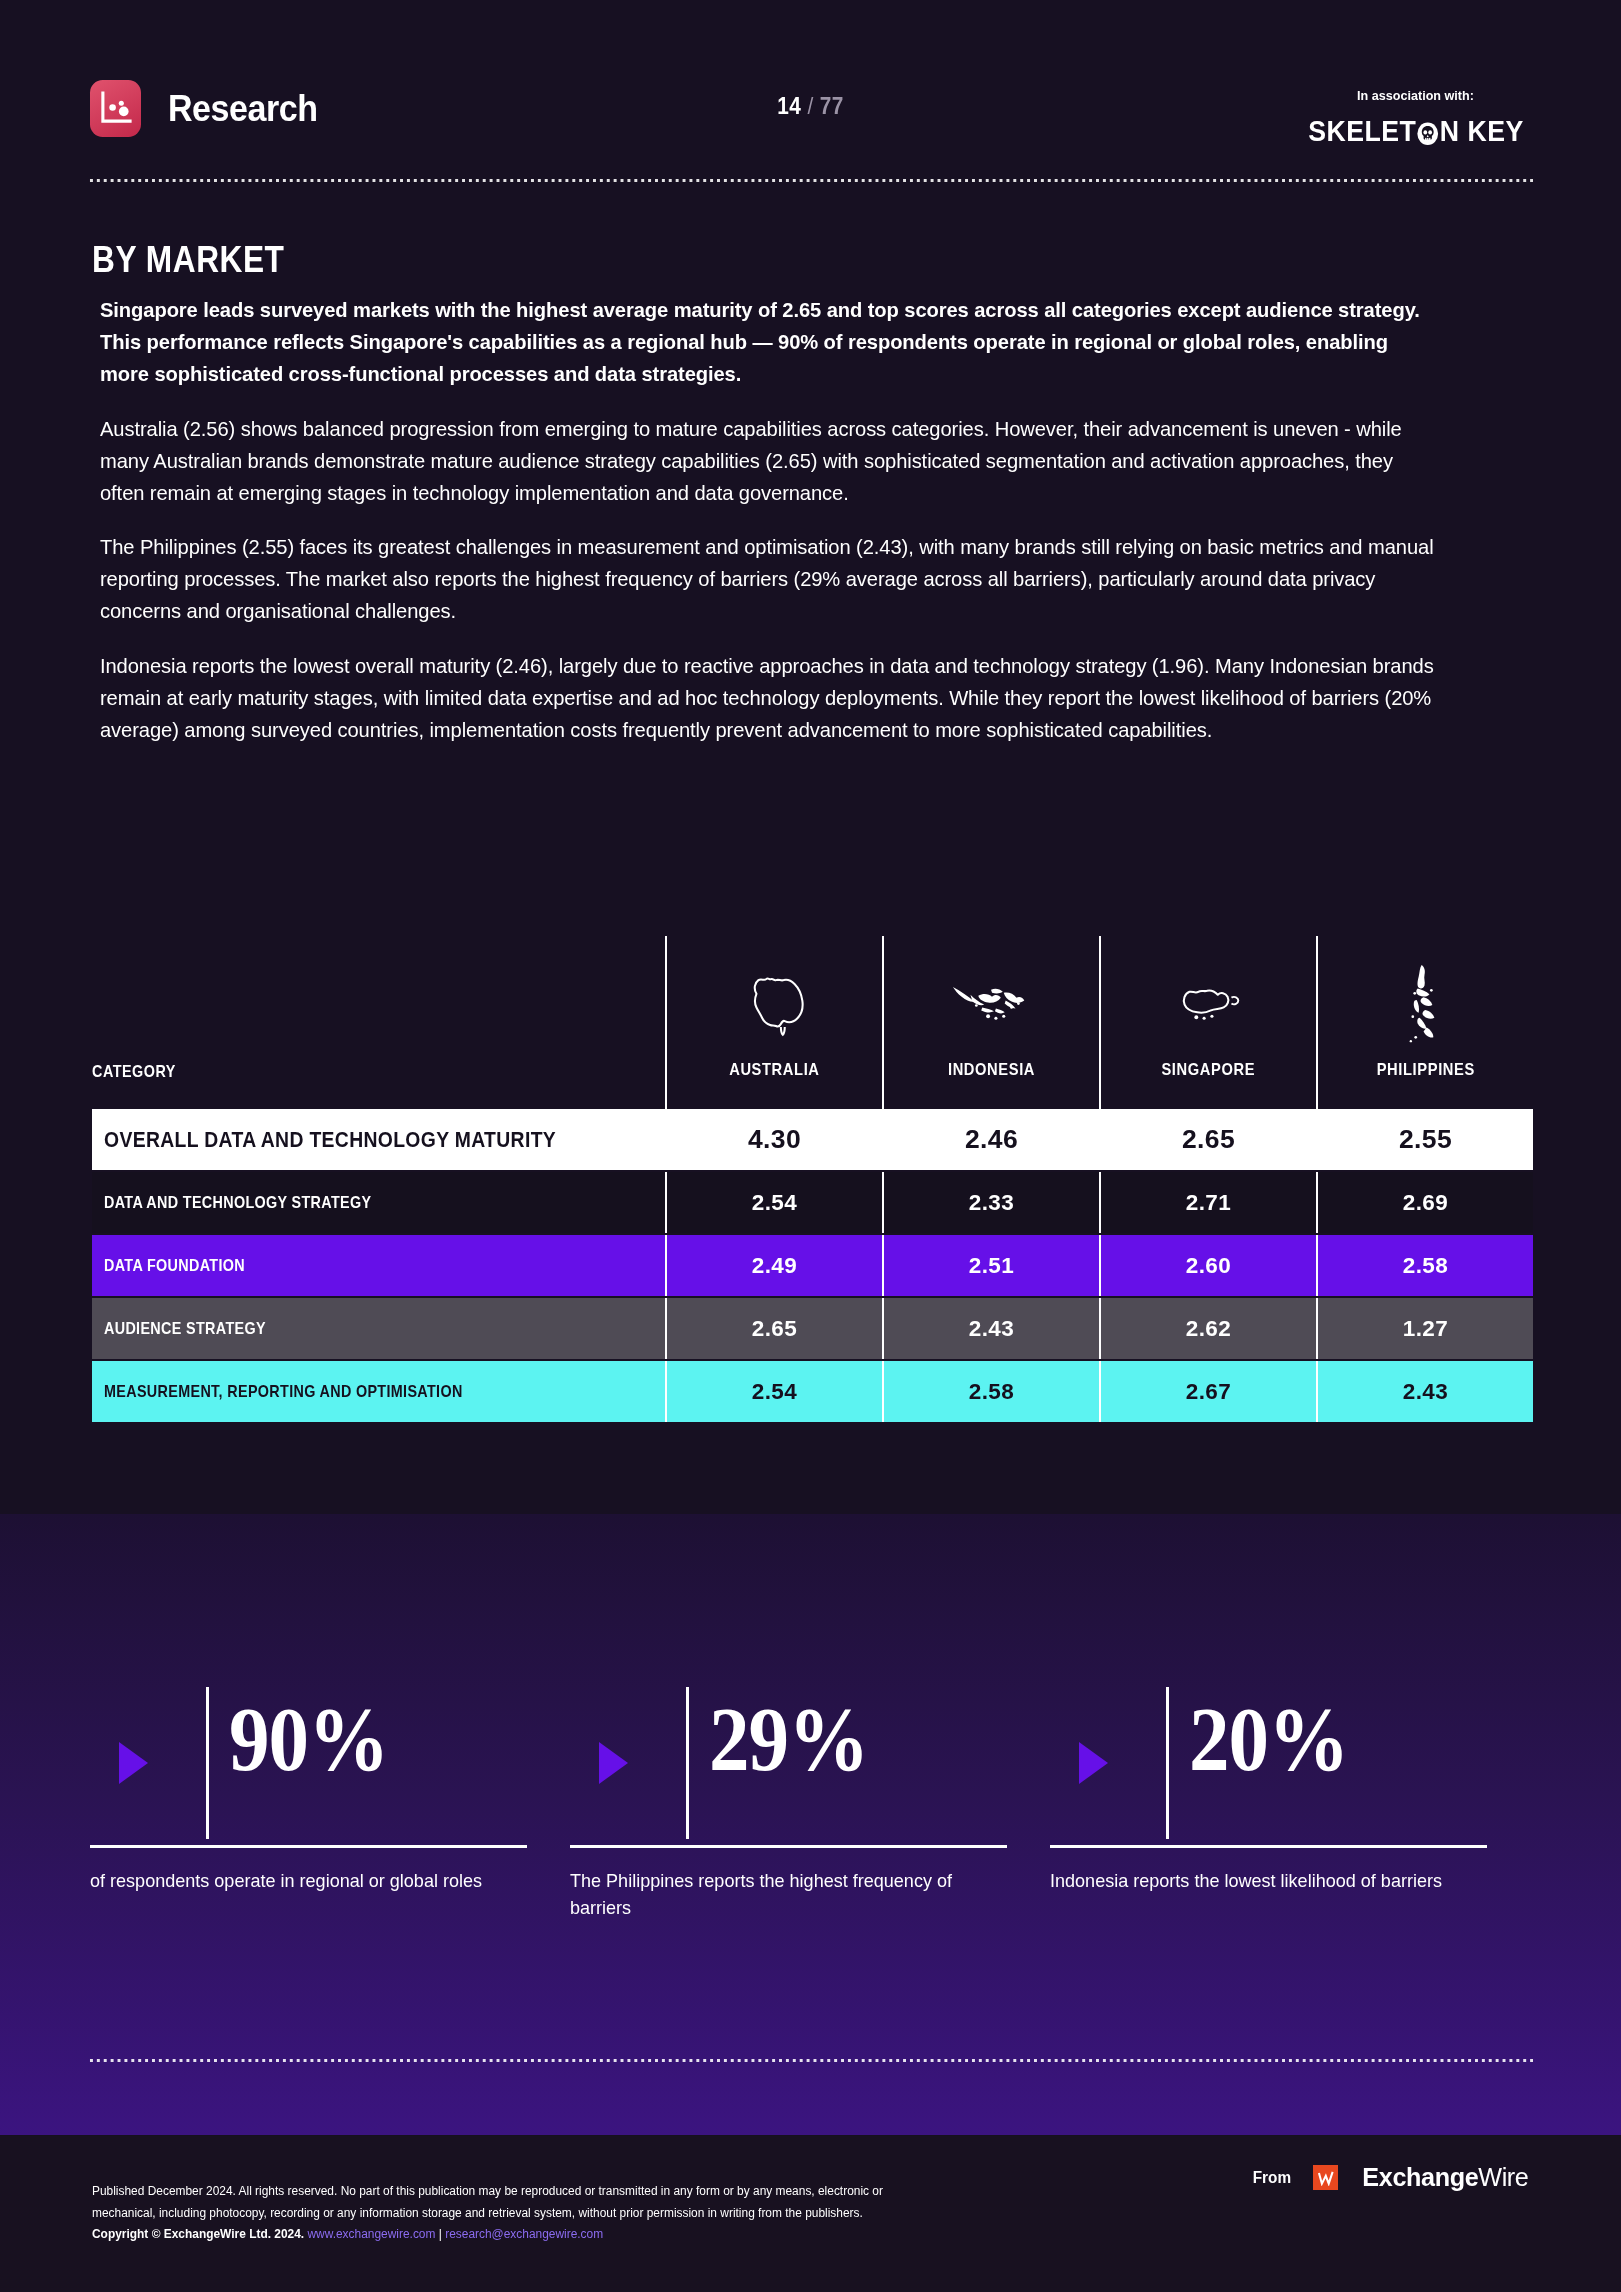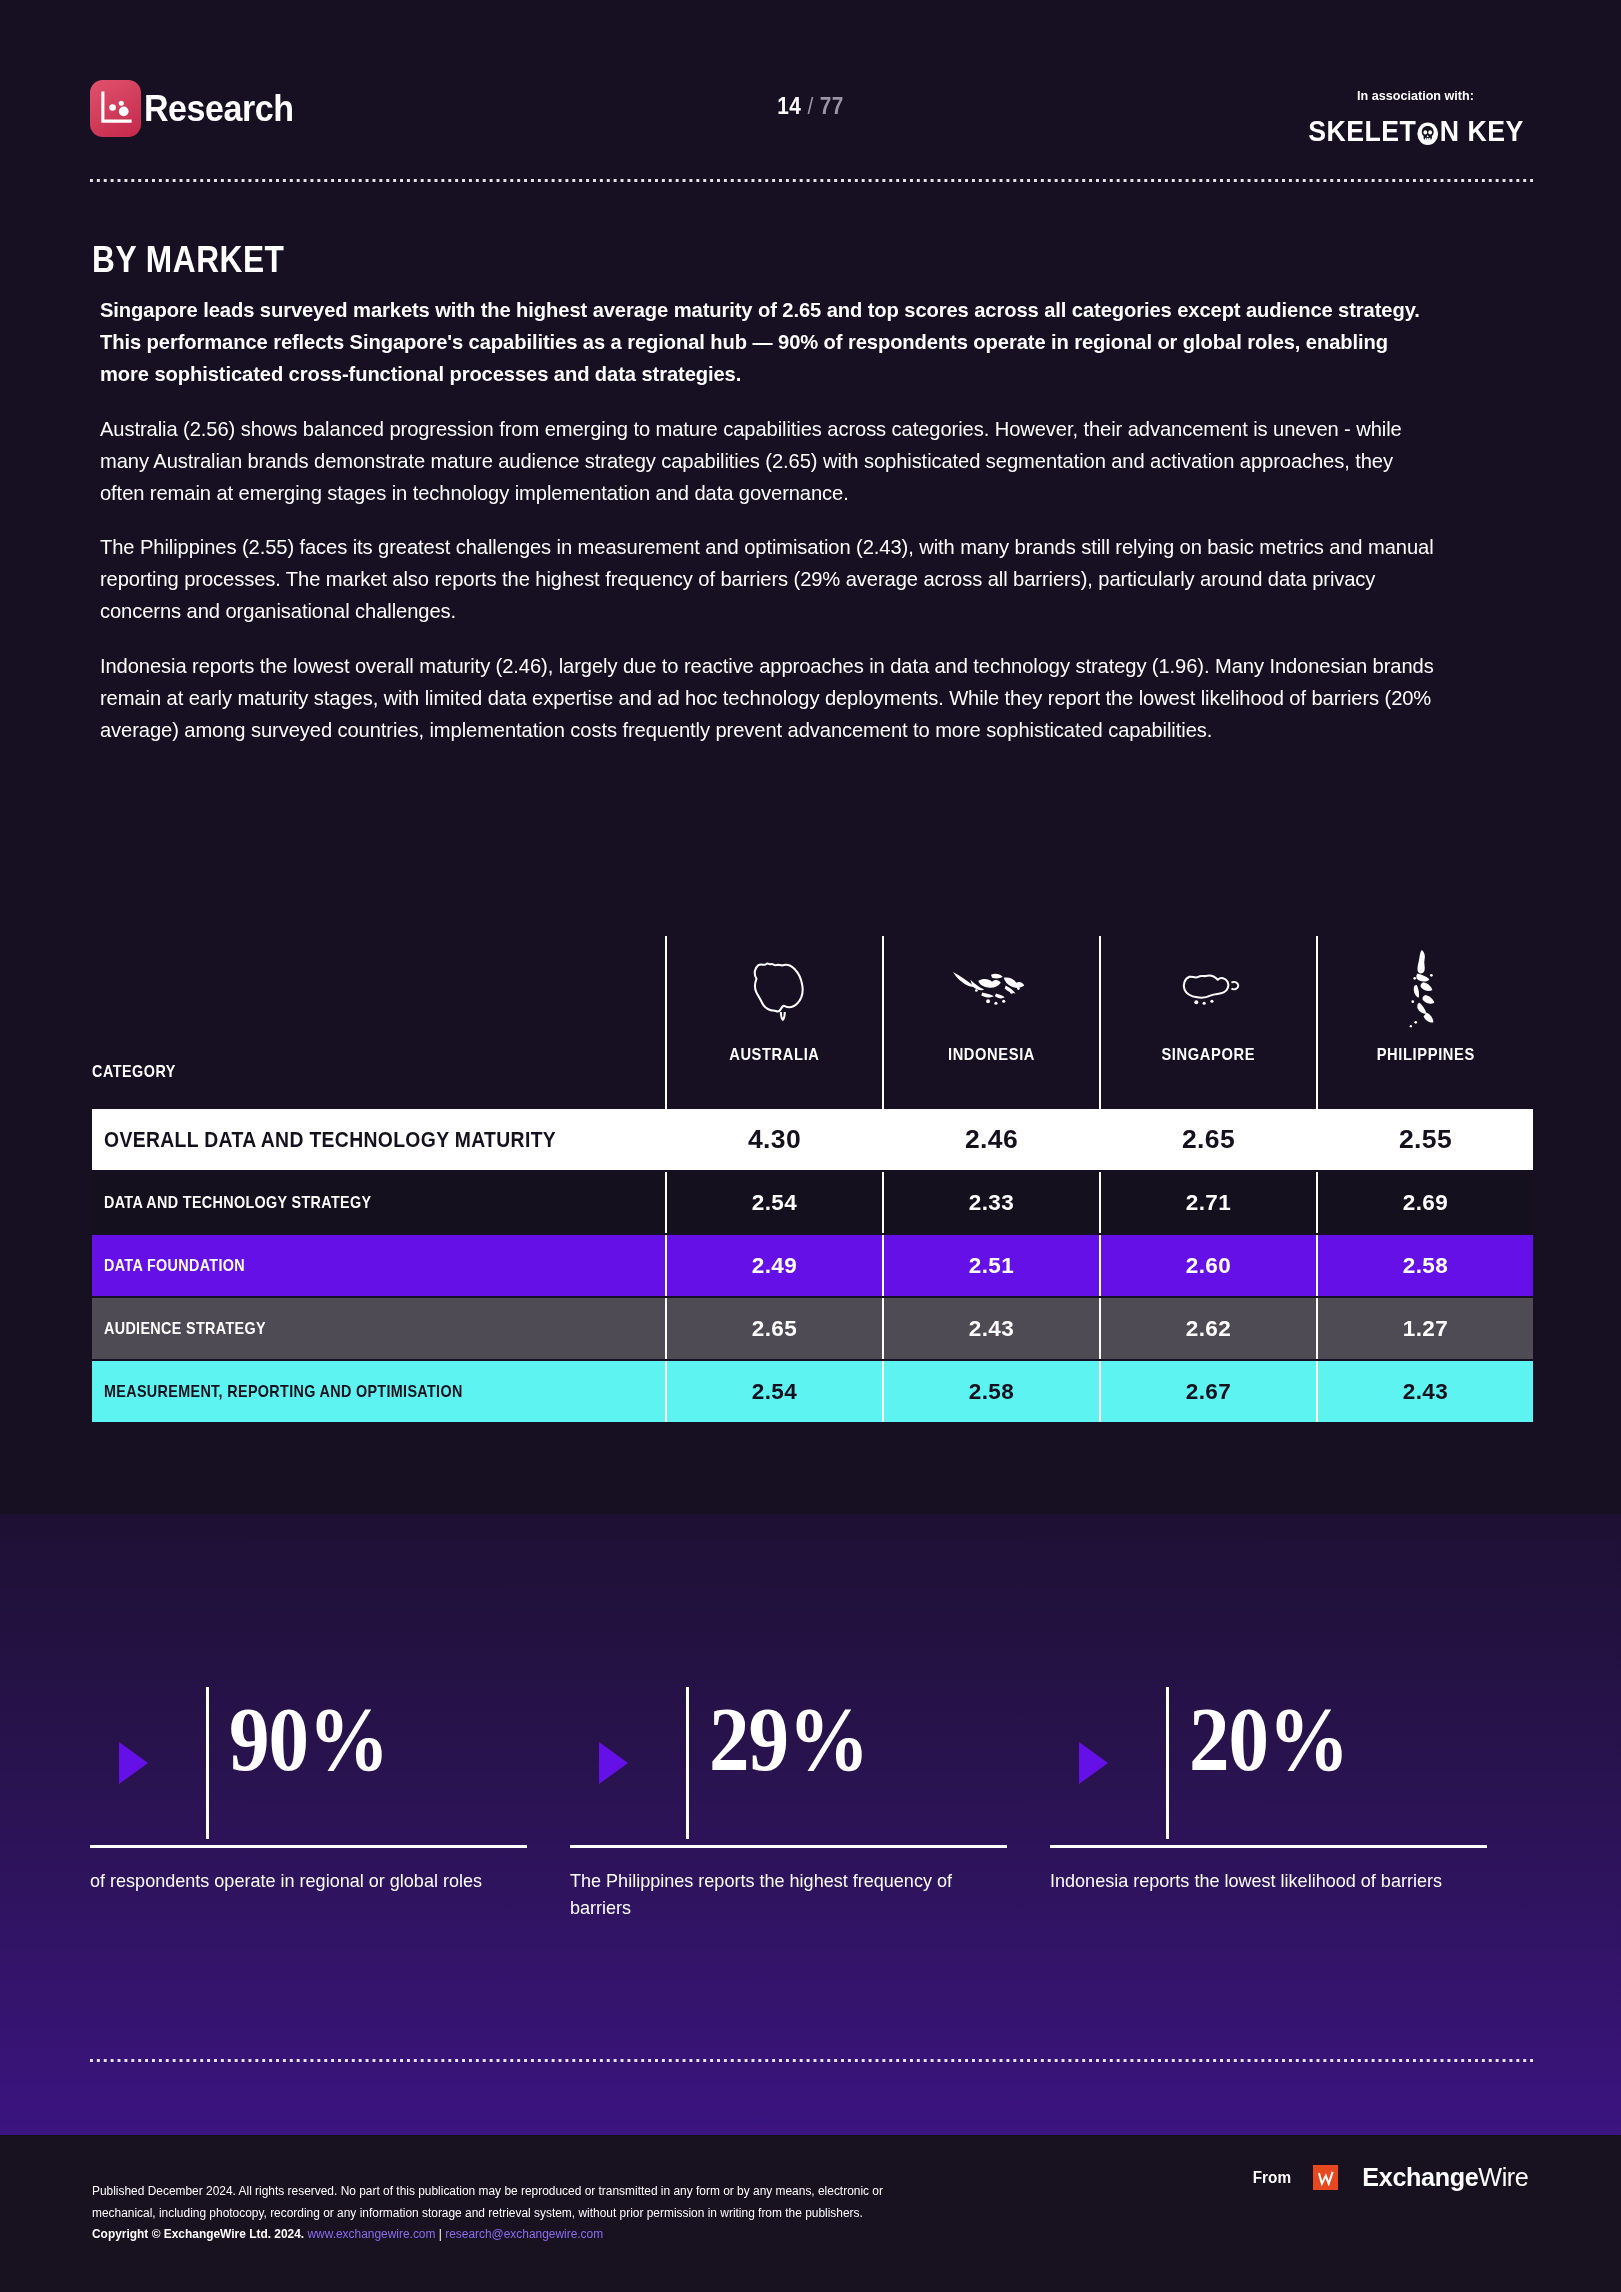--- a/index.html
+++ b/index.html
@@ -22,21 +22,21 @@
     position:absolute; left:0; top:1514px; width:1621px; height:621px;
     background:linear-gradient(180deg,#1d1033 0%, #2a1352 45%, #3b1480 100%);
   }
   .bg-footer {
     position:absolute; left:0; top:2136px; width:1621px; height:157px;
     background:#181120;
   }
 
   
   .header { position:absolute; left:0; top:0; width:1621px; height:172px; }
-  .logo-wrap { position:absolute; left:90px; top:80px; display:flex; align-items:center; gap:3px; }
+  .logo-wrap { position:absolute; left:90px; top:80px; display:flex; align-items:center; gap:27px; }
   .logo-badge {
     width:51px; height:57px; border-radius:12.7px;
     background:linear-gradient(150deg,#e0526d 0%, #c3284a 100%);
     position:relative;
   }
   .logo-badge svg { position:absolute; left:8.8px; top:10.8px; }
   .logo-word {
     font-family:"Liberation Sans", sans-serif;
     font-weight:bold; font-size:37px; letter-spacing:-0.5px;
     transform:scaleX(0.92); transform-origin:left center;
@@ -98,21 +98,21 @@
     box-sizing:border-box;
   }
   .th-cat span {
     font-size:16.7px; font-weight:bold; letter-spacing:0.6px;
     transform:scaleX(0.86); transform-origin:left bottom;
   }
   .th-c {
     width:217px; box-sizing:border-box;
     border-left:2px solid #ffffff;
     display:flex; flex-direction:column; align-items:center; justify-content:flex-end;
-    padding-bottom:44px;
+    padding-bottom:29px;
   }
   .th-c .map { height:94px; display:flex; align-items:center; justify-content:center; }
   .th-c .cname {
     font-size:16.7px; font-weight:bold; letter-spacing:0.7px;
     transform:scaleX(0.88); margin-top:7.8px;
   }
 
   .tbl-row { display:flex; align-items:stretch; margin-bottom:2px; }
   .tbl-row .c-label {
     width:573px; box-sizing:border-box;

